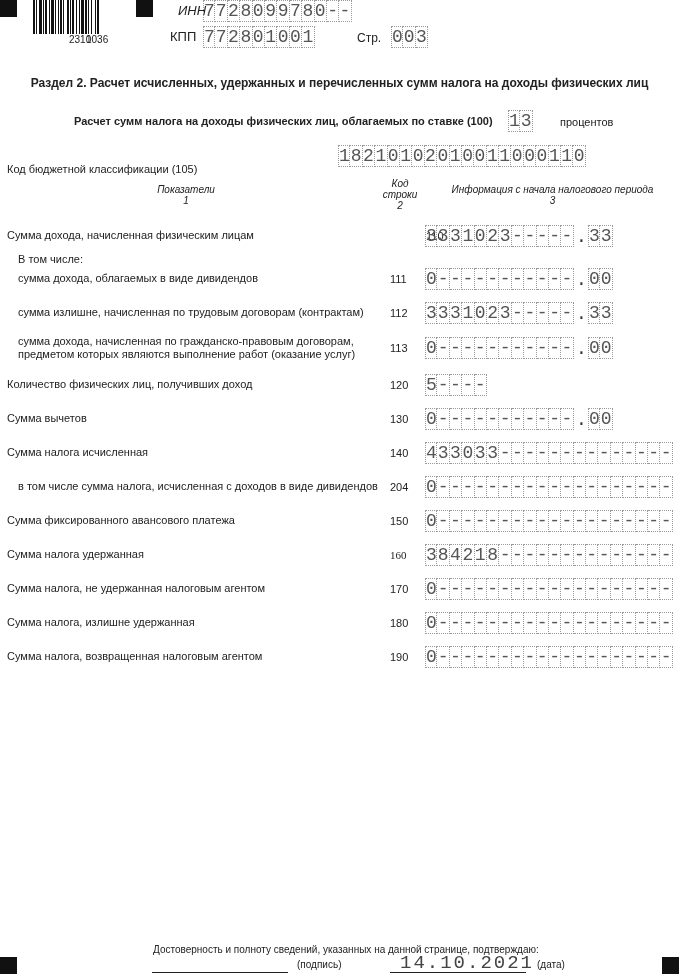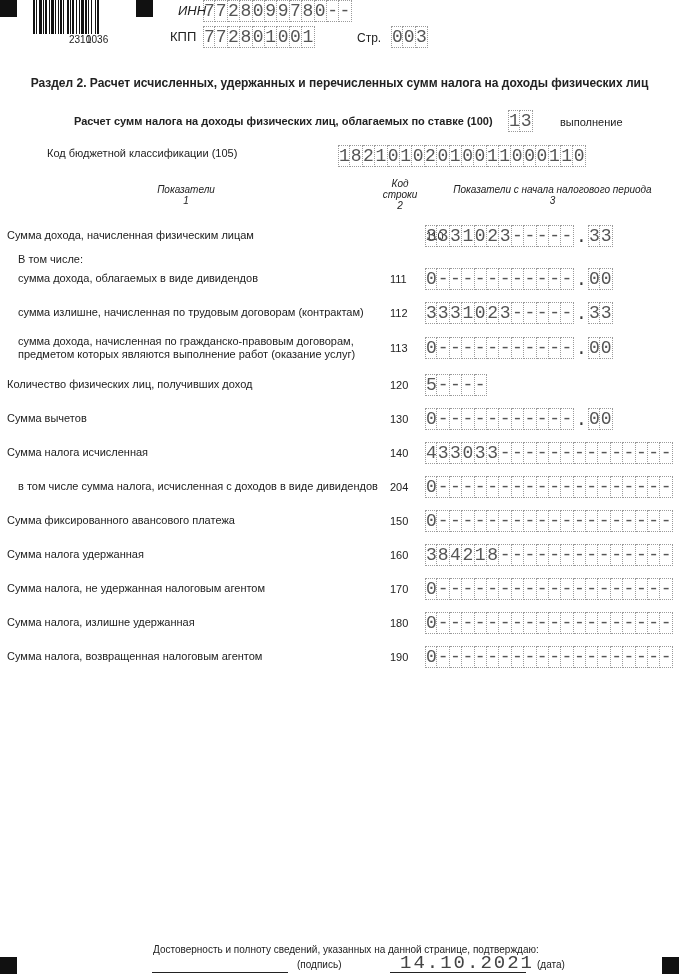--- a/index.html
+++ b/index.html
@@ -123,23 +123,23 @@
     <div class="cell">0</div>
     <div class="cell">3</div>
   </div>
 
 <div class="title">Раздел 2. Расчет исчисленных, удержанных и перечисленных сумм налога на доходы физических лиц</div>
 <div class="subtitle">Расчет сумм налога на доходы физических лиц, облагаемых по ставке (100)</div>
 <div class="cells" style="left:508px;top:110px;">
     <div class="cell">1</div>
     <div class="cell">3</div>
   </div>
-<span class="lbl" style="left:560px;top:116px;">выполнение</span>
-
-<span class="lbl" style="left:7px;top:147px;margin-left:40px;">Код бюджетной классификации  (105)</span>
+<span class="lbl" style="left:560px;top:116px;">процентов</span>
+
+<span class="lbl" style="left:7px;top:163px;">Код бюджетной классификации  (105)</span>
 <div class="cells" style="left:338px;top:145px;">
     <div class="cell">1</div>
     <div class="cell">8</div>
     <div class="cell">2</div>
     <div class="cell">1</div>
     <div class="cell">0</div>
     <div class="cell">1</div>
     <div class="cell">0</div>
     <div class="cell">2</div>
     <div class="cell">0</div>
@@ -159,21 +159,21 @@
 <div class="colhdr" style="left:136px;top:184px;width:100px;">
   <div>Показатели</div>
   <div>1</div>
 </div>
 <div class="colhdr" style="left:375px;top:178px;width:50px;">
   <div>Код</div>
   <div>строки</div>
   <div>2</div>
 </div>
 <div class="colhdr" style="left:445px;top:184px;width:215px;">
-  <div>Показатели с начала налогового периода</div>
+  <div>Информация с начала налогового периода</div>
   <div>3</div>
 </div>
 
 <span class="lbl" style="left:18px;top:253px;">В том числе:</span>
 
 <div id="rows">
     <div class="row-label" style="left: 7px; top: 229px; white-space: nowrap;">Сумма дохода, начисленная физическим лицам</div>
     <span class="row-code" style="top: 230px; margin-left: 36px;">110</span>
     <div class="cells" style="left: 425px; top: 225px;">
       <div class="cell">3</div>
@@ -353,21 +353,21 @@
       <div class="cell">-</div>
       <div class="cell">-</div>
       <div class="cell">-</div>
       <div class="cell">-</div>
       <div class="cell">-</div>
       <div class="cell">-</div>
       <div class="cell">-</div>
       <div class="cell">-</div>
     </div>
     <div class="row-label" style="left: 7px; top: 548px; white-space: nowrap; text-align: center;">Сумма налога удержанная</div>
-    <span class="row-code" style="top: 549px;">160</span>
+    <span class="row-code" style="top: 549px; font-family: Liberation Serif, serif;">160</span>
     <div class="cells" style="left: 425px; top: 544px;">
       <div class="cell">3</div>
       <div class="cell">8</div>
       <div class="cell">4</div>
       <div class="cell">2</div>
       <div class="cell">1</div>
       <div class="cell">8</div>
       <div class="cell">-</div>
       <div class="cell">-</div>
       <div class="cell">-</div>

